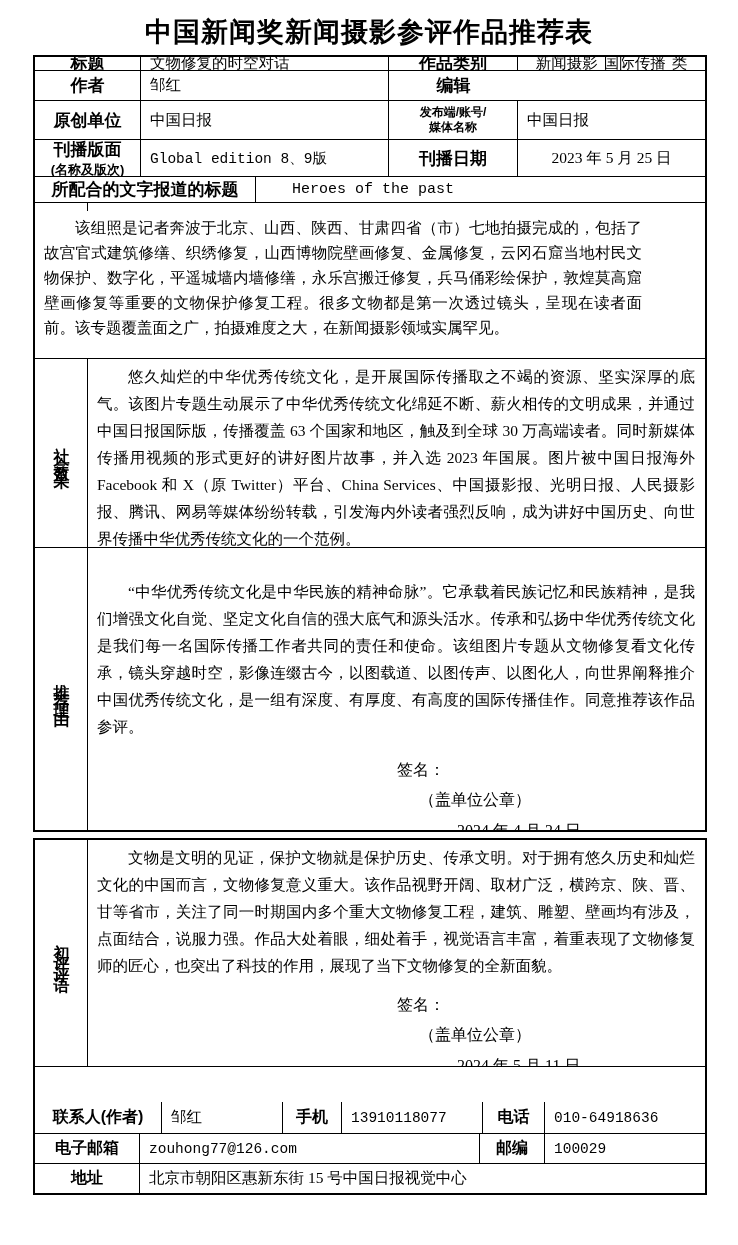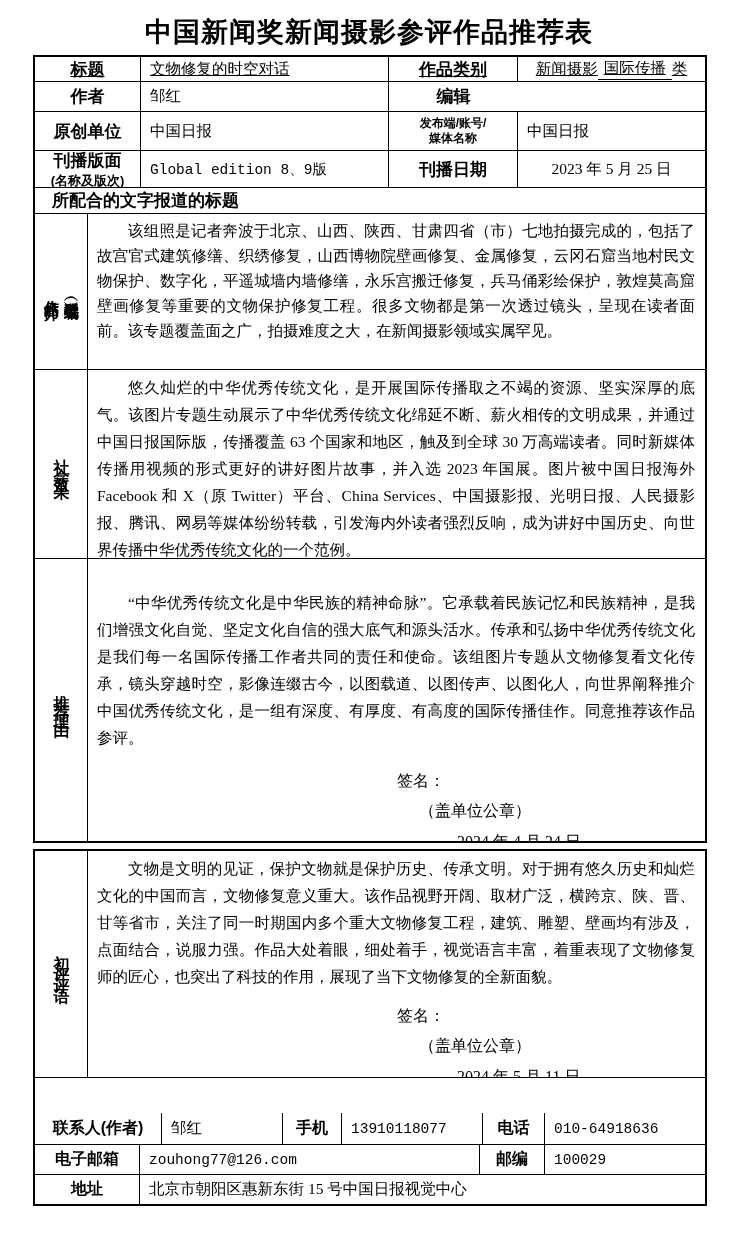--- a/index.html
+++ b/index.html
@@ -43,22 +43,22 @@
   .sec p { font-size:15.5px; line-height:26px; text-align:justify; text-indent:2em; }
   .lh27 p { line-height:27px; }
   .pt { padding-top:30px; }
 
   .sig { margin-left:300px; font-size:16px; }
   .sig-name { }
   .sig-seal { margin-left:22px; margin-top:9px; }
   .sig-date { margin-left:60px; margin-top:10px; font-family:"Liberation Serif", serif; }
 
   
-  .r1 { height:25px;text-decoration:underline; } .r2 { height:30px; } .r3 { height:39px; } .r4 { height:37px; }
-  .r5 { height:52px; } .r6 { height:26px; } .r7 { height:156px; } .r8 { height:189px; }
+  .r1 { height:14px; } .r2 { height:30px; } .r3 { height:39px; } .r4 { height:37px; }
+  .r5 { height:52px; } .r6 { height:26px; } .r7 { height:156px;flex-direction:column; } .r8 { height:189px; }
   .r9 { height:282px; }
   
   .r10 { height:227px; } .r11 { height:32px;margin-top:35px; } .r12 { height:30px; } .r13 { height:29px; }
 
   
   .c1 { width:106px; } .c2 { width:248px; } .c3 { width:129px; } .c4 { width:187px; }
   .c5a { width:106px; } .c5b { width:564px; }
   .c6a { width:221px; } .c6b { width:449px; }
   .cs1 { width:53px; }  .cs2 { width:617px; }
   .k1 { width:127px; } .k2 { width:121px; } .k3 { width:59px; } .k4 { width:141px; }
@@ -106,20 +106,21 @@
       <span class="lbl-md">(名称及版次)</span>
     </div>
     <div class="td c2 val mono">Global edition  8、9版</div>
     <div class="td c3 lbl">刊播日期</div>
     <div class="td c4 val val-center">2023 年 5 月 25 日</div>
   </div>
 
 
   <div class="tr r6">
     <div class="td c6a lbl">所配合的文字报道的标题</div>
+    <div class="td c6b val mono" style="padding-left:36px; font-size:15px;">Heroes of the past</div>
   </div>
 
   <div class="tr r7">
     <div class="td cs1 vlab">
       <div class="vpair">
         <span class="vtext vtext-sm">作品简介</span>
         <span class="vtext vtext-sm" style="letter-spacing:0;">︵采编过程︶</span>
       </div>
     </div>
     <div class="td cs2 sec">

